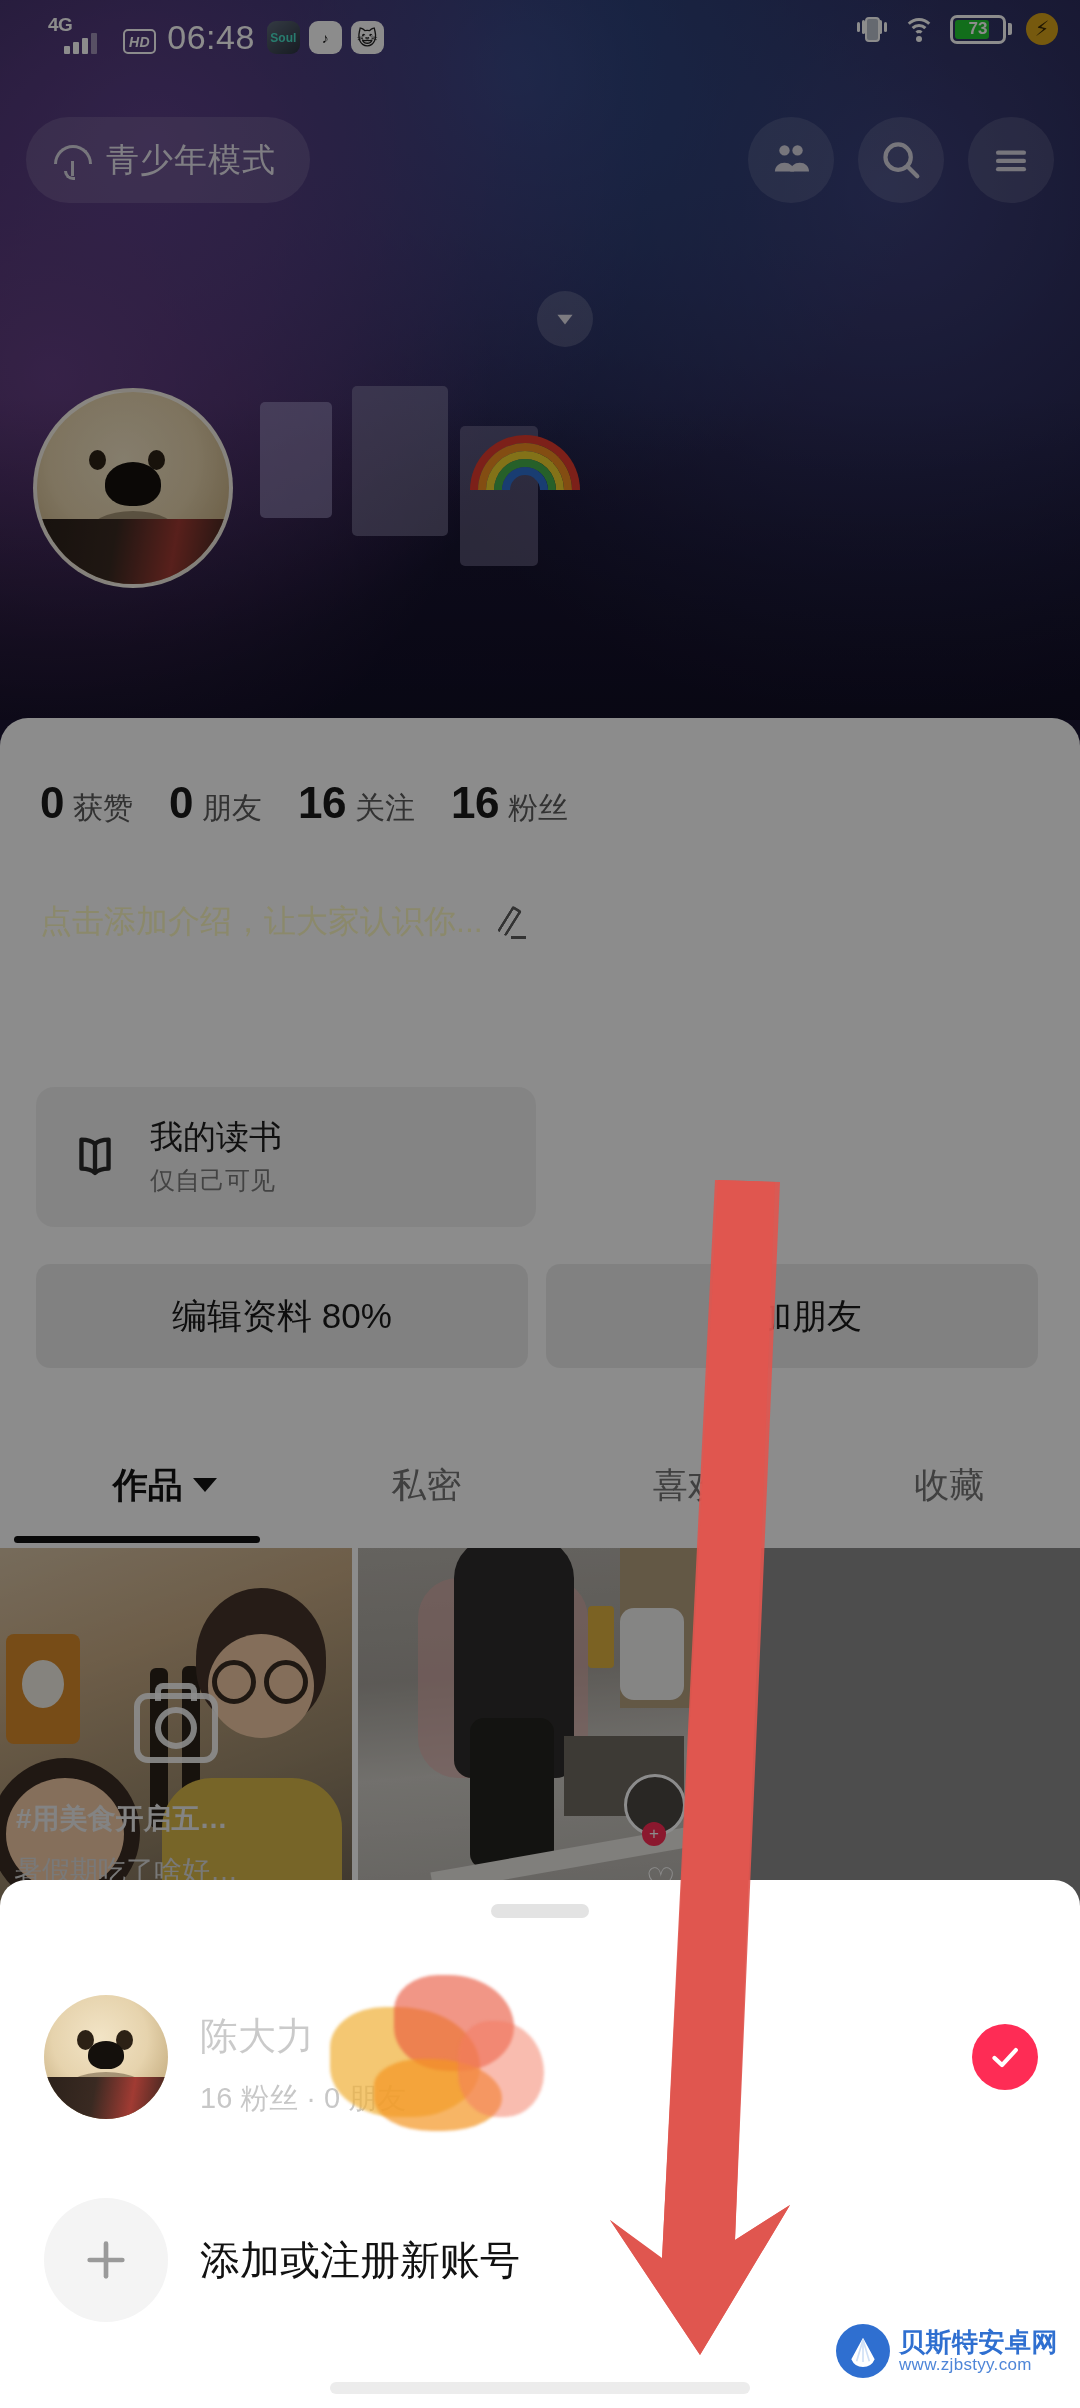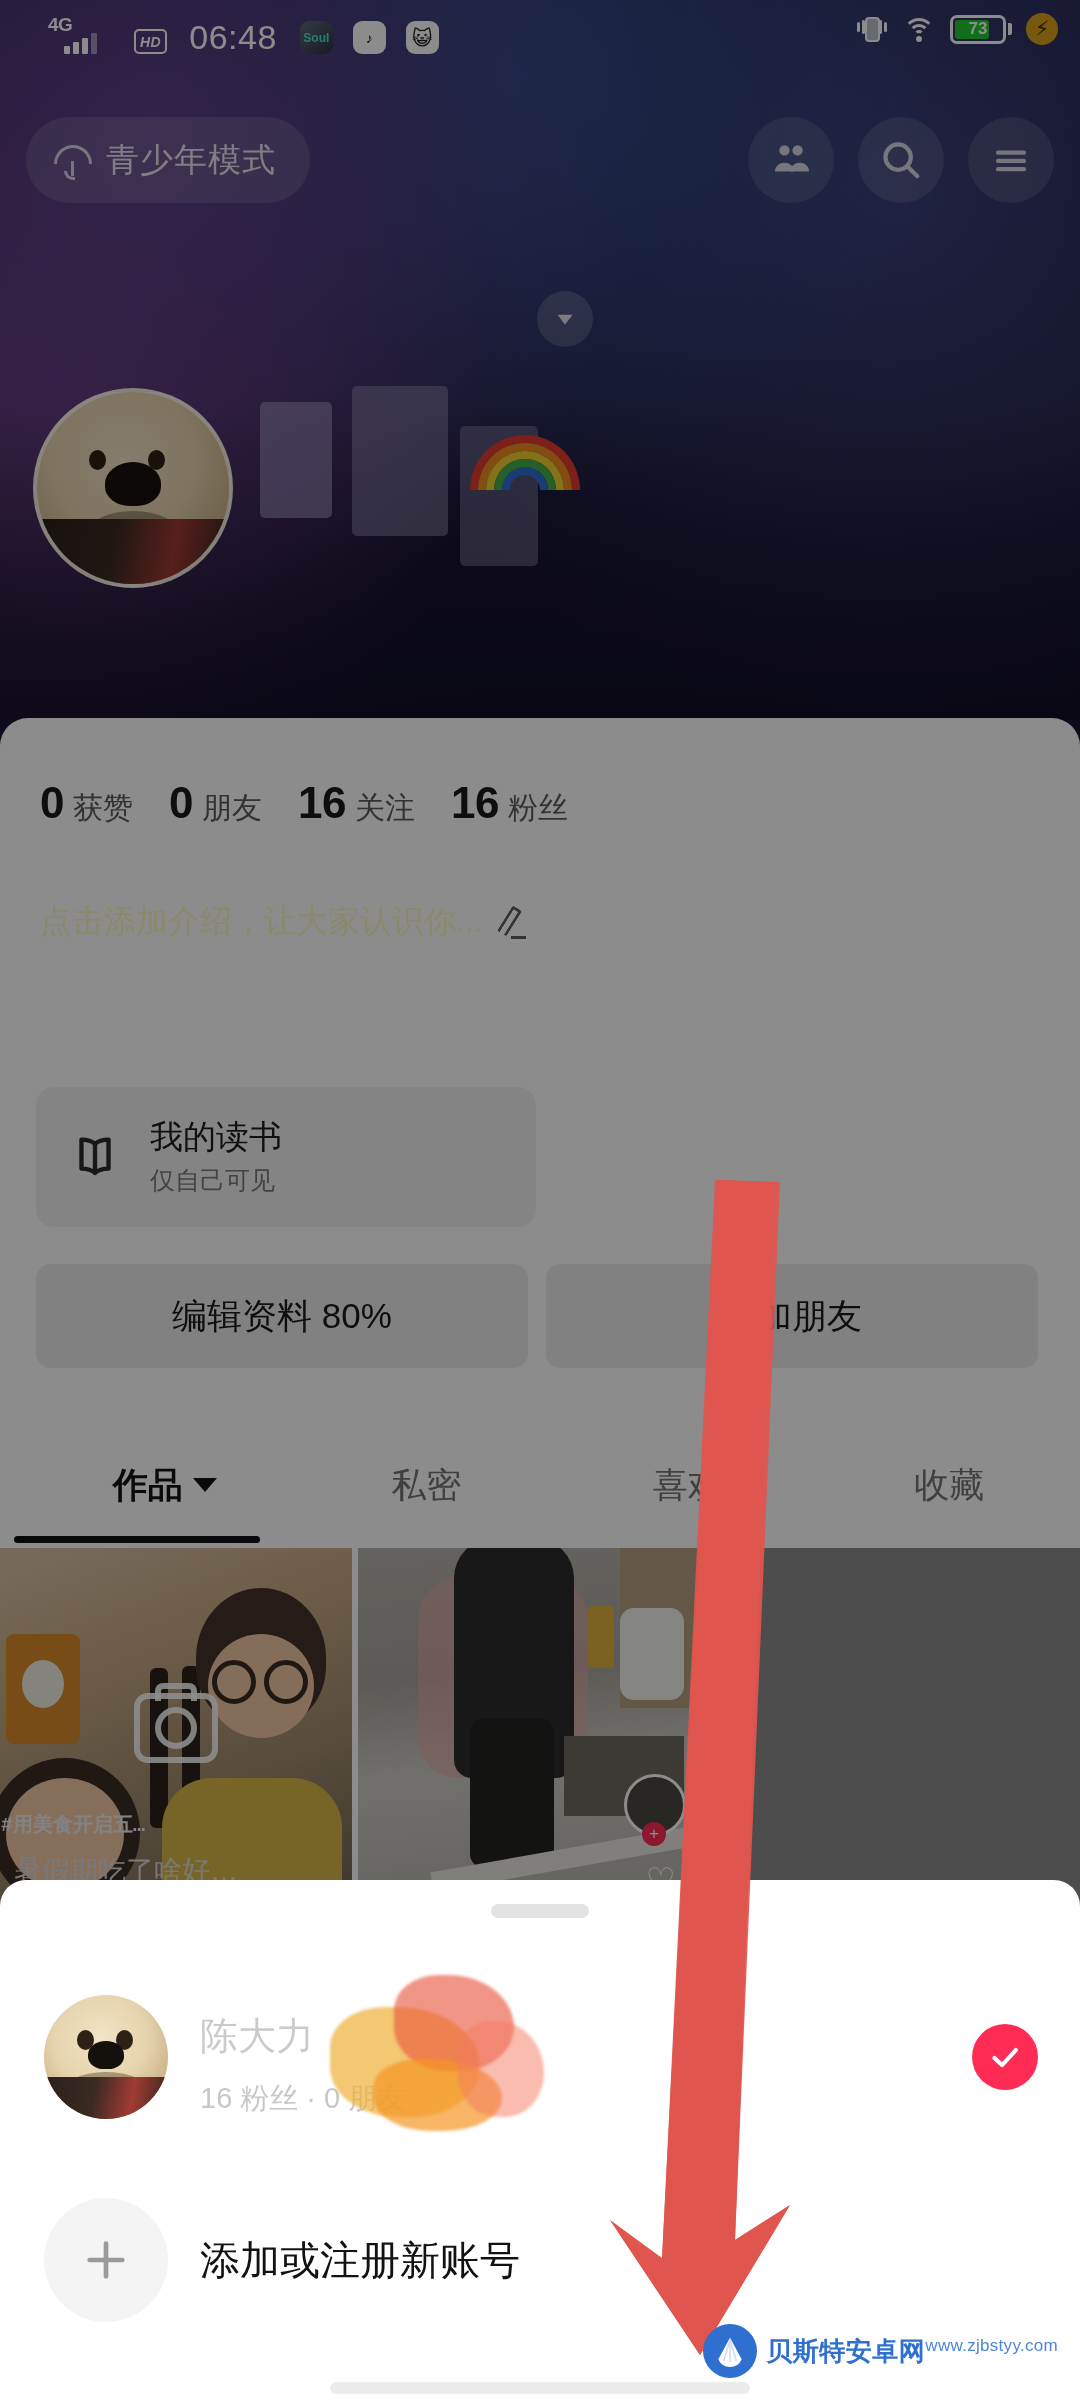--- a/index.html
+++ b/index.html
@@ -24,21 +24,21 @@
     content:""; position:absolute; inset:0;
     background:linear-gradient(to bottom, rgba(10,8,24,0) 55%, rgba(10,8,24,.55) 100%);
   }
 
   
   .statusbar{
     position:absolute; left:0; top:0; width:1080px; height:58px;
     display:flex; align-items:center; z-index:30; color:#fff;
     padding:0 22px 0 48px;
   }
-  .sb-left{ display:flex; align-items:flex-end; gap:20px; }
+  .sb-left{ display:flex; align-items:flex-end; gap:9px; }
   .net4g{ position:relative; width:66px; height:38px; }
   .net4g .g{ position:absolute; left:0; top:-2px; font-size:19px; font-weight:700; letter-spacing:-.5px;}
   .bars{ position:absolute; left:16px; bottom:0; display:flex; align-items:flex-end; gap:3px;}
   .bars i{ display:block; width:6px; background:#fff; border-radius:1px; }
   .bars i:nth-child(1){height:8px}.bars i:nth-child(2){height:12px}
   .bars i:nth-child(3){height:16px}.bars i:nth-child(4){height:21px;background:rgba(255,255,255,.45)}
   .hd{
     border:2.5px solid #fff; border-radius:5px; padding:1px 4px;
     font-size:14px; font-weight:700; line-height:1; height:25px;
     display:flex;align-items:center; letter-spacing:.5px;font-style:italic;
@@ -180,21 +180,21 @@
   .cellA .bar{ position:absolute; left:150px; top:120px; width:18px;height:160px;background:#2a2118;border-radius:6px;}
   .cellA .bar2{ position:absolute; left:182px; top:118px; width:18px;height:160px;background:#2a2118;border-radius:6px;}
   .cellA .jar{ position:absolute; left:6px; top:86px; width:74px;height:110px;background:#d98a2b;border-radius:8px;}
   .cellA .jarw{ position:absolute; left:22px; top:112px; width:42px;height:48px;background:#f2efe6;border-radius:50%;}
   .cam{ position:absolute; left:50%; top:50%; transform:translate(-50%,-50%); width:84px;height:70px;
     border:6px solid rgba(255,255,255,.9); border-radius:14px;}
   .cam:before{ content:""; position:absolute; left:50%; top:50%; transform:translate(-50%,-50%);
     width:30px;height:30px;border:6px solid rgba(255,255,255,.9);border-radius:50%;}
   .cam:after{ content:""; position:absolute; left:50%; top:-16px; transform:translateX(-50%);
     width:30px;height:12px;border:6px solid rgba(255,255,255,.9);border-bottom:0;border-radius:8px 8px 0 0;}
-  .cellA .cap1{ position:absolute; left:1px; bottom:70px; font-size:20px;color:#efefef; font-weight:700;font-family:Liberation Mono, monospace;}
+  .cellA .cap1{ position:absolute; left:16px; bottom:70px; font-size:28px;color:#efefef; font-weight:700;}
   .cellA .cap2{ position:absolute; left:14px; bottom:18px; font-size:28px;color:#dcdcdc;}
   .cellB{ width:352px;height:360px;position:relative;overflow:hidden;
     background:linear-gradient(175deg,#b8b4ad 0%,#a8a49d 35%,#cfccc6 60%,#b4b1ab 100%);}
   .cellB .person{ position:absolute; left:96px; top:-10px; width:120px;height:240px;background:#2e2d2c;border-radius:40px 40px 18px 18px;}
   .cellB .legs{ position:absolute; left:112px; top:170px; width:84px;height:150px;background:#24231f;border-radius:14px;}
   .cellB .shadowpink{ position:absolute; left:60px; top:30px; width:170px;height:200px;background:rgba(226,170,165,.55);border-radius:40px;}
   .cellB .shutter{ position:absolute; right:0; top:0; width:90px;height:160px;background:#b5a07f;}
   .cellB .cone{ position:absolute; right:96px; top:58px; width:26px;height:62px;background:#e0b340;border-radius:4px;}
   .cellB .fridge{ position:absolute; right:26px; top:60px; width:64px;height:92px;background:#f3f3f1;border-radius:14px;}
   .cellB .curb{ position:absolute; right:0; bottom:40px; width:280px;height:20px;background:#e9e7e2;transform:rotate(-10deg);}
@@ -233,21 +233,21 @@
   .home-ind{ position:absolute; left:50%; bottom:14px; transform:translateX(-50%);
     width:420px;height:12px;border-radius:8px;background:#ececec;}
 
   
   .arrow{ position:absolute; left:0; top:0; width:1080px;height:2408px; z-index:80; pointer-events:none;}
 
   
   .wm{ position:absolute; right:22px; bottom:30px; display:flex; align-items:center; gap:9px; z-index:90;}
   .wm-logo{ width:54px;height:54px;border-radius:50%;background:#2f6fd0;position:relative;overflow:hidden;
     display:flex;align-items:center;justify-content:center;}
-  .wm-txt{ display:flex;flex-direction:row; line-height:1.08;}
+  .wm-txt{ display:flex;flex-direction:column; line-height:1.08;}
   .wm-t1{ font-size:26px;color:#2f6fd0;font-weight:700;letter-spacing:.5px;}
   .wm-t2{ font-size:17px;color:#4f86d8;letter-spacing:.3px;}
 </style>
 </head>
 <body>
 
 <div id="app">
 
   <div class="hero"></div>
 

